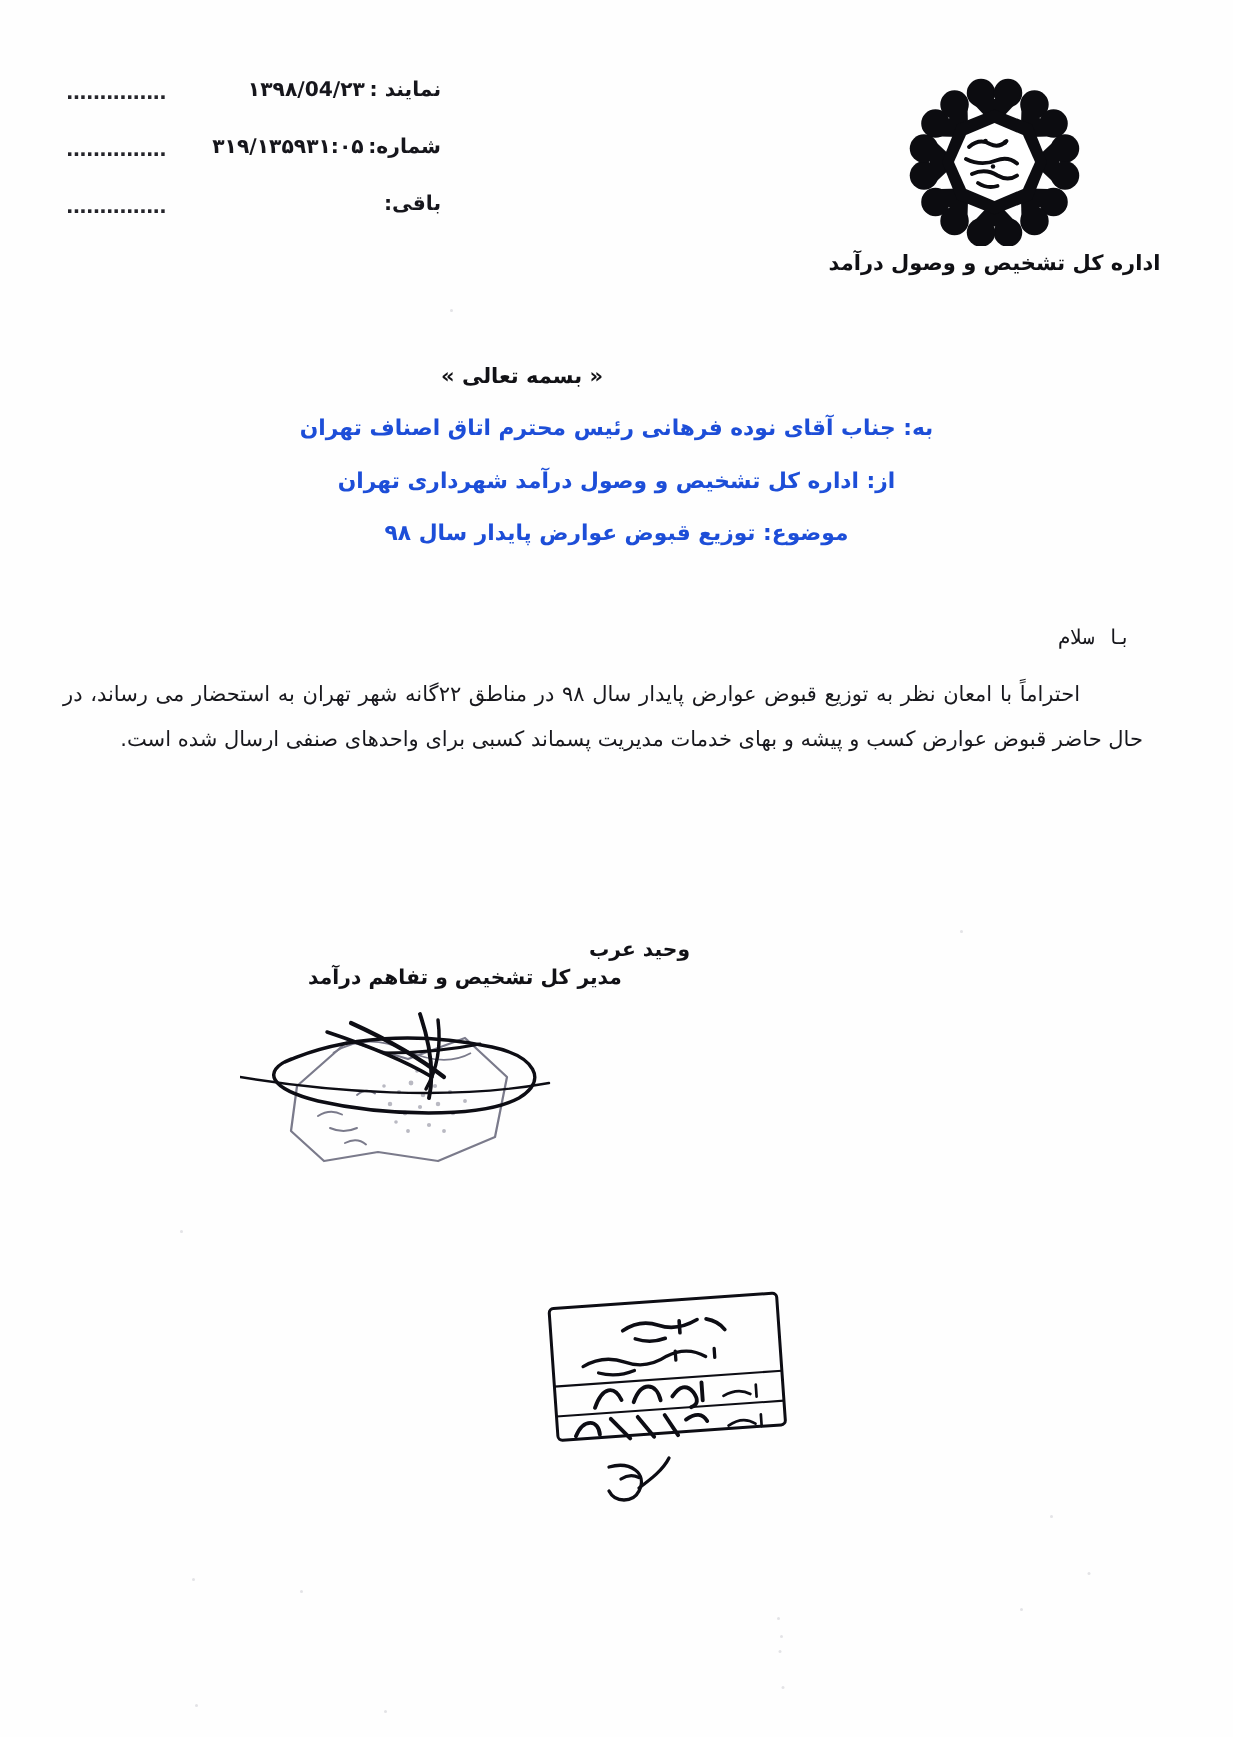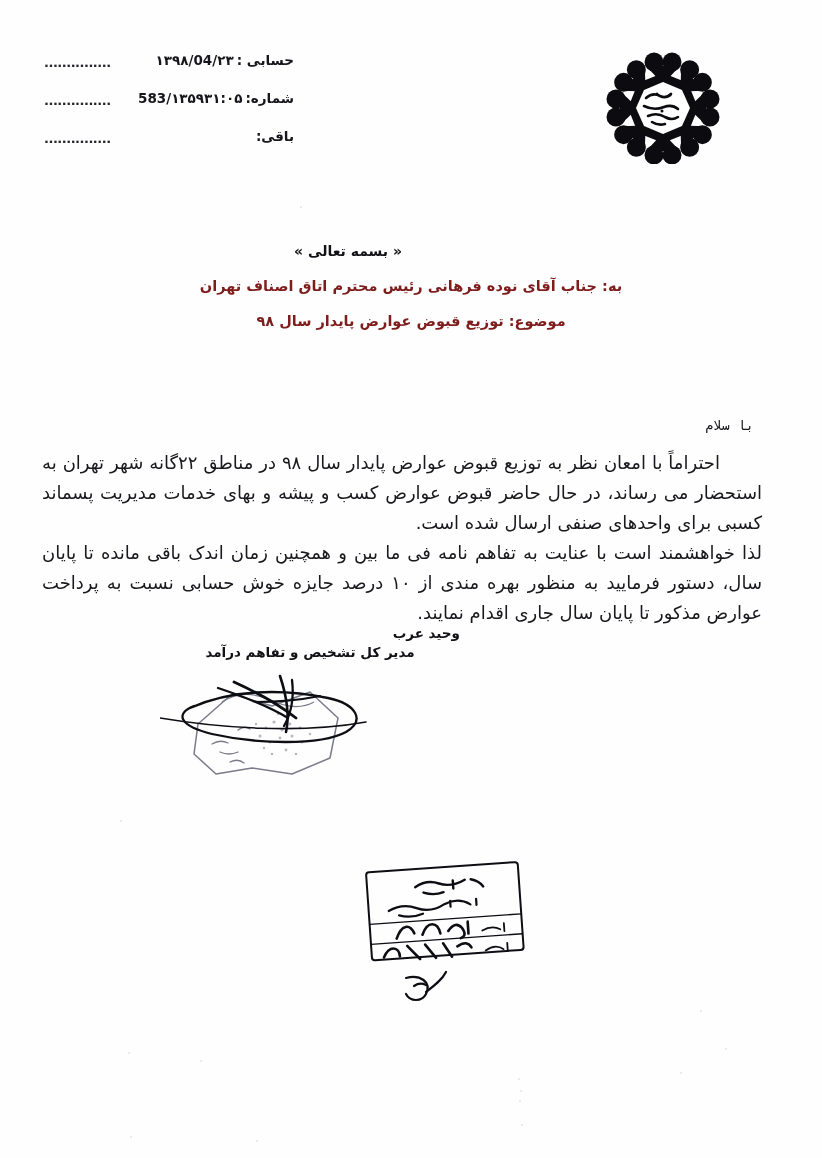--- a/index.html
+++ b/index.html
@@ -104,40 +104,40 @@
   .addr-block {
     position: absolute;
     top: 278px;
     right: 52px;
     left: 52px;
     text-align: center;
   }
   .addr-line {
     font-size: 14.5px;
     font-weight: bold;
-    color: #7f1d1d;
+    color: #1d4ed8;
     margin-bottom: 19px;
     letter-spacing: .1px;
   }
 
   .salutation {
     position: absolute;
     top: 417px;
     right: 68px;
     font-size: 13.5px;
     color: #16161b;
     font-family: Liberation Mono, monospace;
   }
 
   .body-text {
     position: absolute;
     top: 448px;
     right: 60px;
     left: 42px;
-    font-size: 18px;
+    font-size: 14px;
     line-height: 30px;
     color: #18181d;
     text-align: justify;
     text-align-last: right;
   }
   .body-text p { margin: 0; }
   .body-text .indent { text-indent: 42px; }
 
   
   .sign-block {
@@ -209,28 +209,28 @@
     <i style="top:1072px;left:680px"></i>
     <i style="top:206px;left:300px"></i>
     <i style="top:620px;left:640px"></i>
     <i style="top:820px;left:120px"></i>
     <i style="top:1010px;left:700px"></i>
   </div>
 
   <div class="hdr-fields">
 
     <div class="hdr-row">
-      <span class="hdr-label">حسابی :</span>
+      <span class="hdr-label">نمایند :</span>
       <span class="hdr-value">۱۳۹۸/04/۲۳</span>
       <span class="hdr-dots">...............</span>
     </div>
 
     <div class="hdr-row">
       <span class="hdr-label">شماره:</span>
-      <span class="hdr-value">583/۱۳۵۹۳۱:۰۵</span>
+      <span class="hdr-value">۳۱۹/۱۳۵۹۳۱:۰۵</span>
       <span class="hdr-dots">...............</span>
     </div>
 
     <div class="hdr-row">
       <span class="hdr-label">باقی:</span>
       <span class="hdr-value"></span>
       <span class="hdr-dots">...............</span>
     </div>
 
   </div>
@@ -302,34 +302,35 @@
           </g>
           <g fill="#0c0c10">
             <circle cx="57" cy="48" r="1.5"></circle>
             <circle cx="70" cy="49" r="1.5"></circle>
             <circle cx="62" cy="65" r="1.5"></circle>
           </g>
         </g>
         <title>شهرداری تهران</title>
       </svg>
     </div>
+    <div class="dept-title">اداره کل تشخیص و وصول درآمد</div>
   </div>
 
   <div class="basmala">« بسمه تعالی »</div>
 
   <div class="addr-block">
     <div class="addr-line">به: جناب آقای نوده فرهانی رئیس محترم اتاق اصناف تهران</div>
+    <div class="addr-line">از: اداره کل تشخیص و وصول درآمد شهرداری تهران</div>
     <div class="addr-line">موضوع: توزیع قبوض عوارض پایدار سال ۹۸</div>
   </div>
 
   <div class="salutation">با سلام</div>
 
   <div class="body-text">
     <p class="indent">احتراماً با امعان نظر به توزیع قبوض عوارض پایدار سال ۹۸ در مناطق ۲۲گانه شهر تهران به استحضار می رساند، در حال حاضر قبوض عوارض کسب و پیشه و بهای خدمات مدیریت پسماند کسبی برای واحدهای صنفی ارسال شده است.</p>
-    <p>لذا خواهشمند است با عنایت به تفاهم نامه فی ما بین و همچنین زمان اندک باقی مانده تا پایان سال، دستور فرمایید به منظور بهره مندی از ۱۰ درصد جایزه خوش حسابی نسبت به پرداخت عوارض مذکور تا پایان سال جاری اقدام نمایند.</p>
   </div>
 
   <div class="sign-block">
     <div class="sign-name">وحید عرب</div>
     <div class="sign-role">مدیر کل تشخیص و تفاهم درآمد</div>
   </div>
 
   <div class="signature-mark">
     <svg width="280" height="135" viewBox="0 0 280 135">
 

